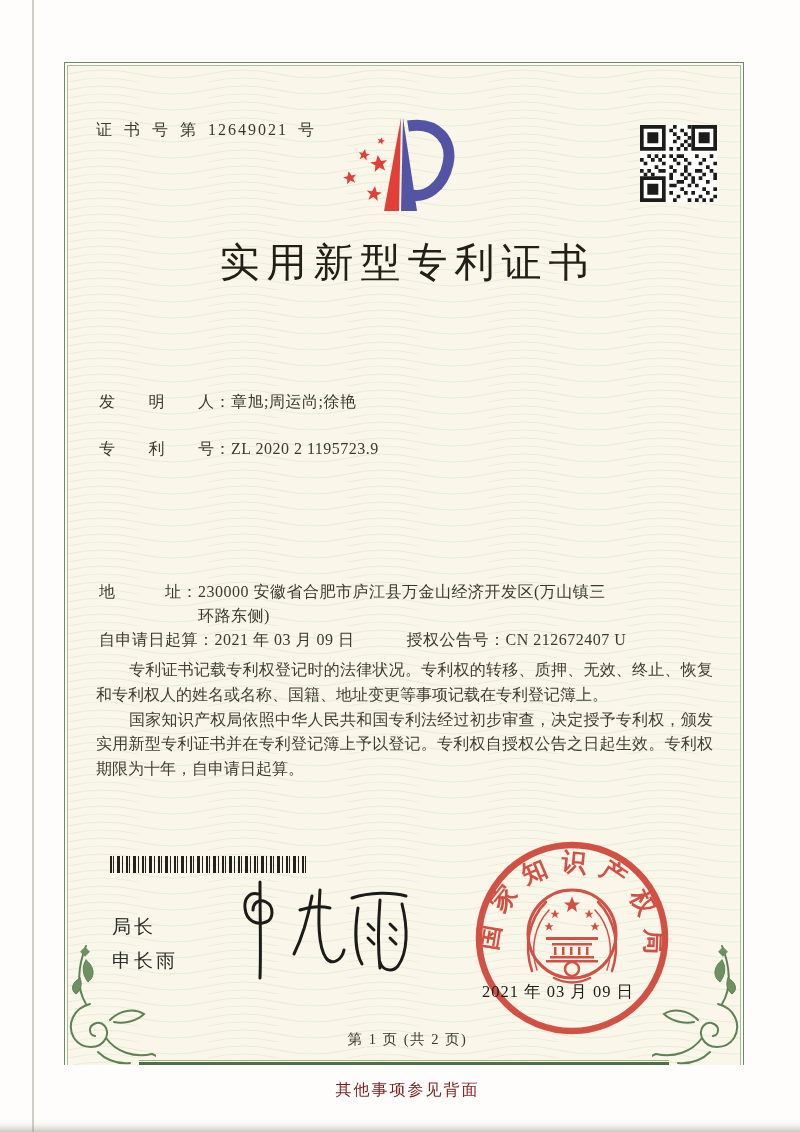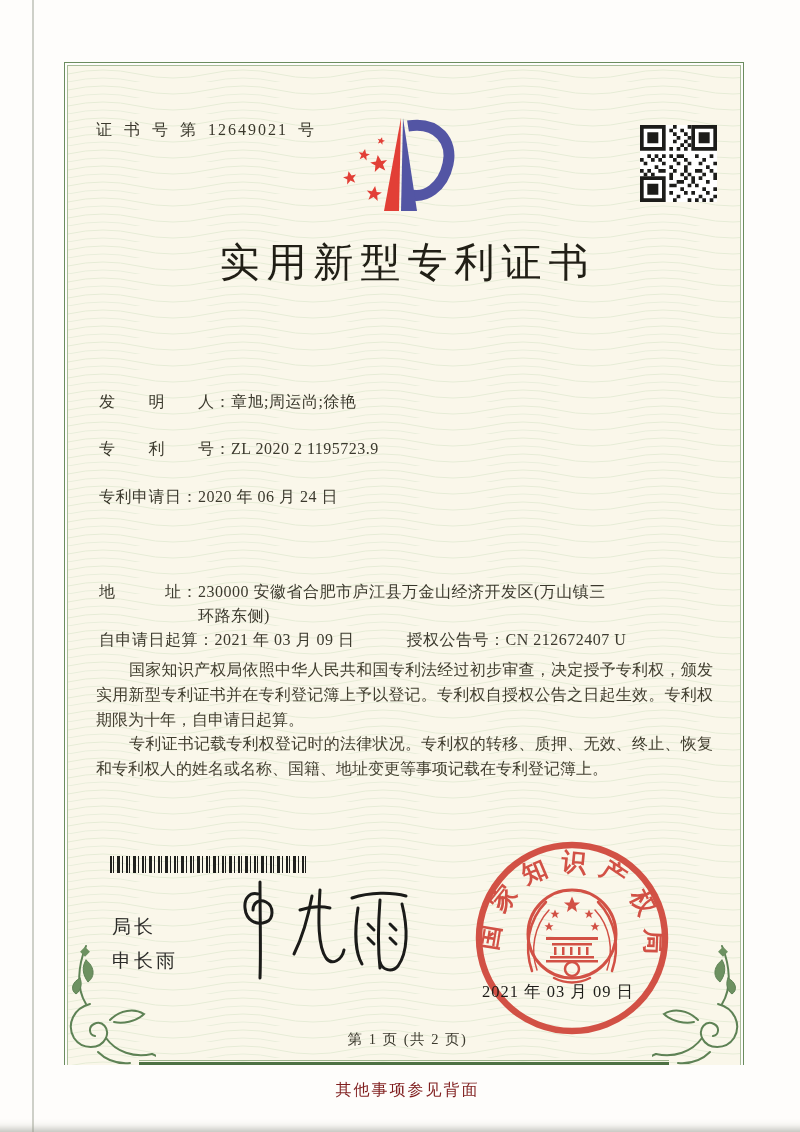--- a/index.html
+++ b/index.html
@@ -150,34 +150,31 @@
   </svg>
 
   <div class="title">实用新型专利证书</div>
 
   <div class="row" style="top:390px">
     <span class="lbl">发　　明　　人：</span><span class="val">章旭;周运尚;徐艳</span>
   </div>
   <div class="row" style="top:437px">
     <span class="lbl">专　　利　　号：</span><span class="val">ZL 2020 2 1195723.9</span>
   </div>
-  <div class="row" style="top:485px">
-    <span class="lbl">专利申请日：</span><span class="val">2020 年 06 月 24 日</span>
-  </div>
   <div class="row" style="top:580px">
     <span class="lbl">地　　　址：</span><span class="val val-block">230000 安徽省合肥市庐江县万金山经济开发区(万山镇三
 环路东侧)</span>
   </div>
   <div class="row" style="top:628px">
     <span class="lbl">自申请日起算：</span><span class="val">2021 年 03 月 09 日</span><span class="lbl pair2">授权公告号：</span><span class="val">CN 212672407 U</span>
   </div>
 
   <div class="body-text">
+    <p>专利证书记载专利权登记时的法律状况。专利权的转移、质押、无效、终止、恢复和专利权人的姓名或名称、国籍、地址变更等事项记载在专利登记簿上。</p>
     <p>国家知识产权局依照中华人民共和国专利法经过初步审查，决定授予专利权，颁发实用新型专利证书并在专利登记簿上予以登记。专利权自授权公告之日起生效。专利权期限为十年，自申请日起算。</p>
-    <p>专利证书记载专利权登记时的法律状况。专利权的转移、质押、无效、终止、恢复和专利权人的姓名或名称、国籍、地址变更等事项记载在专利登记簿上。</p>
   </div>
 
   <div class="barcode"></div>
   <div class="signer-title">局长</div>
   <div class="signer-name">申长雨</div>
 
   <svg class="signature" viewBox="0 0 198 110">
     <g fill="none" stroke="#1b1b19" stroke-width="3" stroke-linecap="round">
       <path d="M38,18 C30,16 24,22 25,32 C26,44 36,50 46,46 C54,43 54,30 46,26 C40,23 33,26 33,34"></path>
       <path d="M40,6 C40,40 41,75 40,102"></path>

